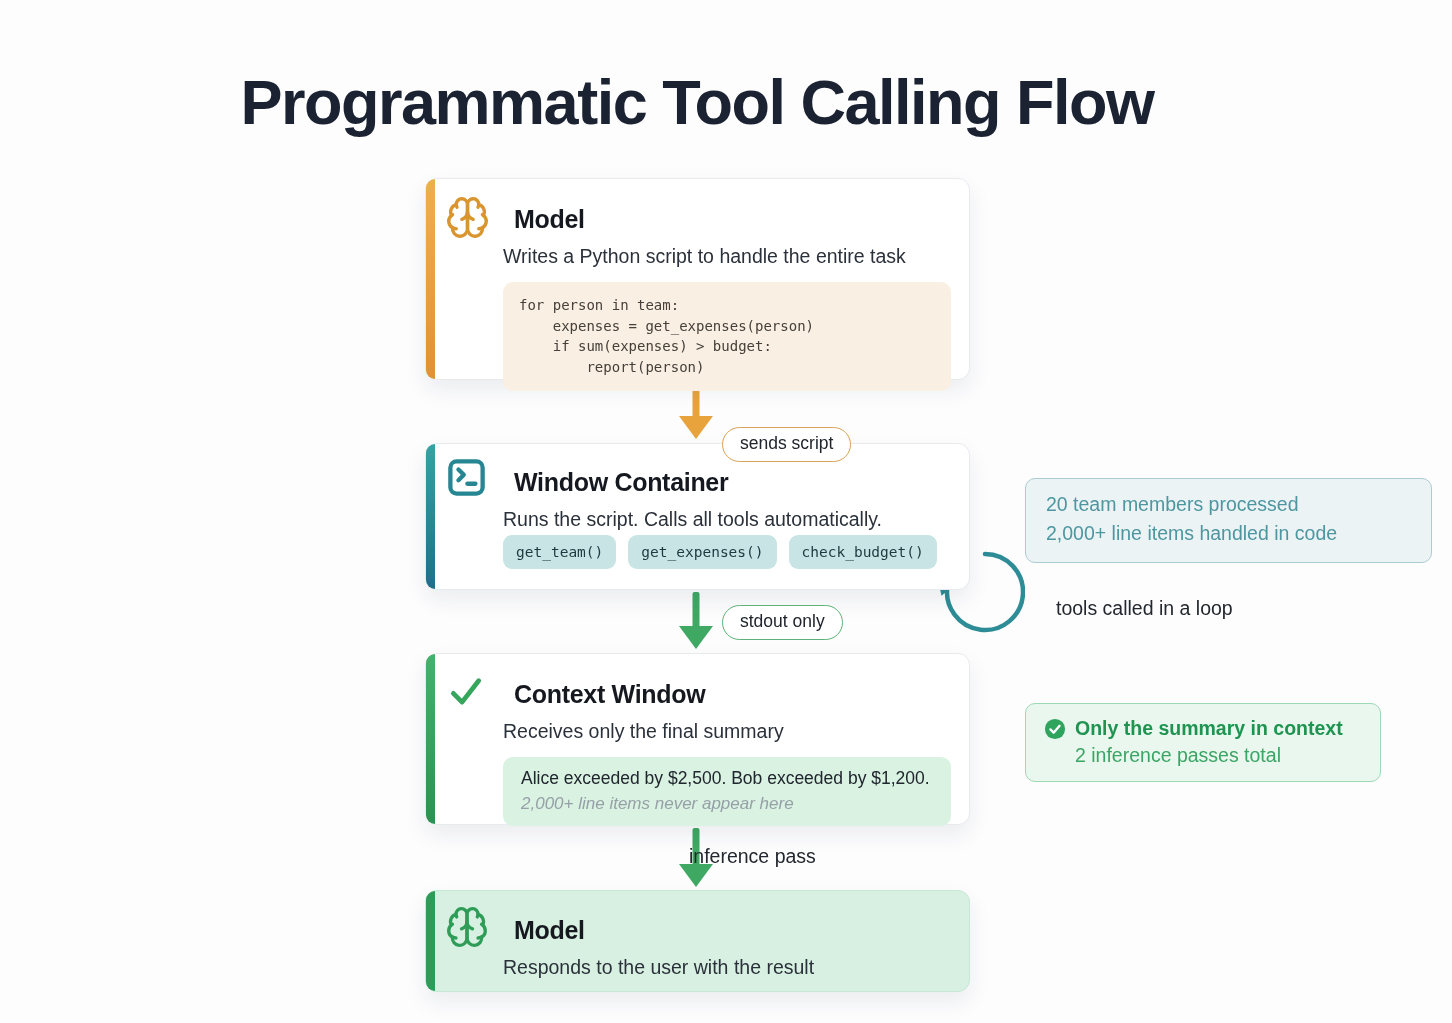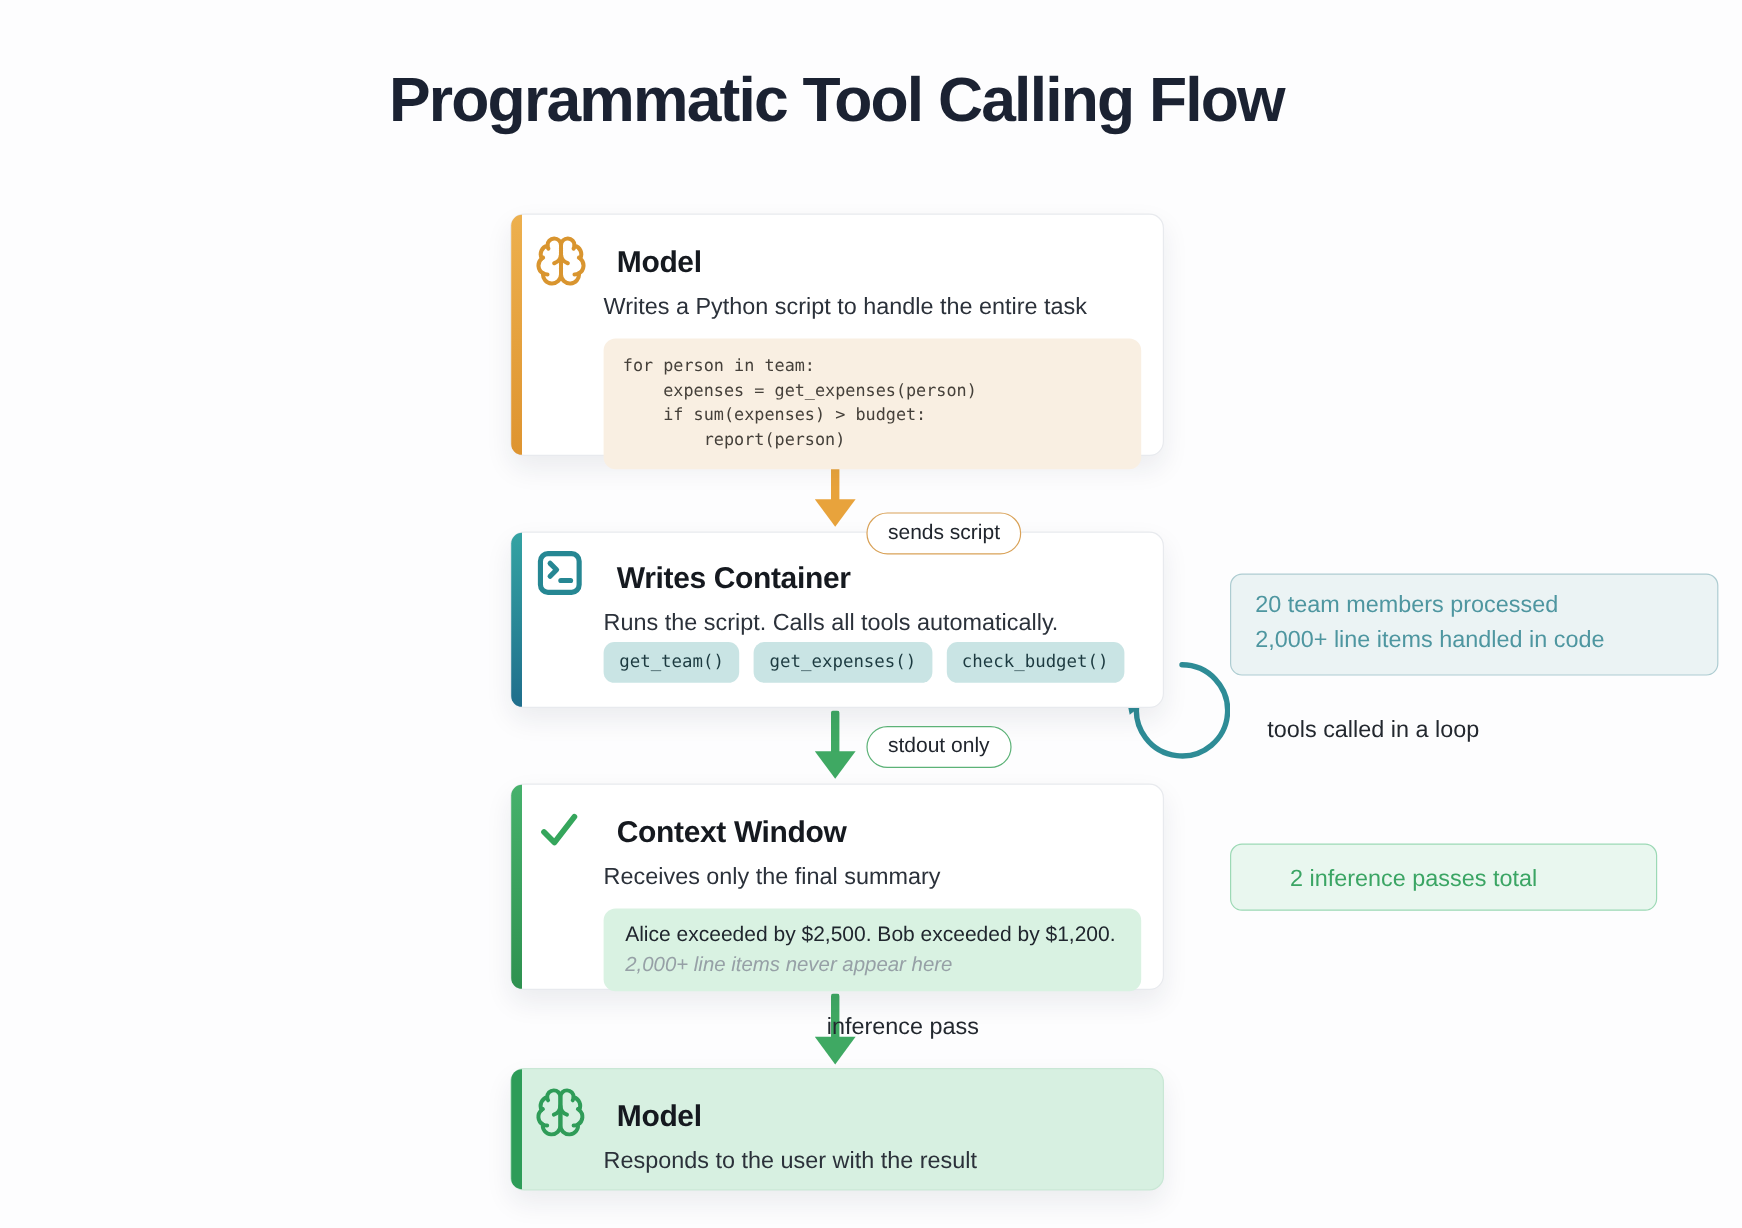--- a/index.html
+++ b/index.html
@@ -3,22 +3,22 @@
 <meta charset="utf-8">
 <style>
   html,body{margin:0;padding:0;}
   body{
     width:1452px;height:1023px;position:relative;overflow:hidden;
     background:#FDFDFE;
     font-family:"Liberation Sans", sans-serif;
     color:#1F242C;
   }
   .page-title{
-    position:absolute;top:54px;left:0;width:1394px;text-align:center;
-    font-size:52px;font-weight:800;letter-spacing:-1.5px;color:#1B2232;
+    position:absolute;top:66px;left:0;width:1394px;text-align:center;
+    font-size:63px;font-weight:800;letter-spacing:-1.5px;color:#1B2232;
   }
   
   .node{
     position:absolute;left:425px;width:545px;box-sizing:border-box;
     background:#FFFFFF;border:1px solid #E8EAEE;border-radius:12px;
     box-shadow:0 10px 22px rgba(25,35,60,.08);
     z-index:2;
   }
   .accent{position:absolute;left:0;top:0;bottom:0;width:9px;border-radius:12px 0 0 12px;}
   .accent-orange{background:linear-gradient(180deg,#EDB04E,#DE9430);}
@@ -115,21 +115,21 @@
 <div class="node" style="top:443px;height:147px;">
   <div class="accent accent-teal"></div>
   <div class="node-icon" style="top:12px;width:43px;height:43px;">
     <svg viewBox="0 0 24 24" fill="none" stroke="#268793" stroke-width="2.4" stroke-linecap="round" stroke-linejoin="round">
       <rect x="3" y="3" width="18" height="18" rx="3.5"></rect>
       <path d="m7.5 13.5 3-3-3-3"></path>
       <path d="M12.5 15.5h4.5"></path>
     </svg>
   </div>
   <div class="node-body" style="padding-top:13px;">
-    <h2 class="node-title">Writes Container</h2>
+    <h2 class="node-title">Window Container</h2>
     <p class="node-sub">Runs the script. Calls all tools automatically.</p>
     <div class="chip-row">
       <span class="chip">get_team()</span>
       <span class="chip">get_expenses()</span>
       <span class="chip">check_budget()</span>
     </div>
   </div>
 </div>
 
 <div class="note-teal">
@@ -156,20 +156,27 @@
     <h2 class="node-title">Context Window</h2>
     <p class="node-sub">Receives only the final summary</p>
     <div class="summary-block">
       <div class="summary-main">Alice exceeded by $2,500. Bob exceeded by $1,200.</div>
       <div class="summary-note">2,000+ line items never appear here</div>
     </div>
   </div>
 </div>
 
 <div class="note-green">
+  <div class="note-green-head">
+    <svg class="circle-check" viewBox="0 0 24 24">
+      <circle cx="12" cy="12" r="11" fill="#2FA45D"></circle>
+      <path d="M7 12.5 L10.5 16 L17 8.5" fill="none" stroke="#FFFFFF" stroke-width="2.6" stroke-linecap="round" stroke-linejoin="round"></path>
+    </svg>
+    <span>Only the summary in context</span>
+  </div>
   <div class="note-green-sub">2 inference passes total</div>
 </div>
 
 <svg class="v-arrow" style="top:828px;height:60px;" viewBox="0 0 40 60">
   <rect x="16.5" y="0" width="7" height="41" rx="2" fill="#3FA963"></rect>
   <path d="M3 36 L37 36 L20 59 Z" fill="#3FA963"></path>
 </svg>
 <div class="plain-label" style="left:689px;top:845px;">inference pass</div>
 
 <div class="node node-mint" style="top:890px;height:102px;">

